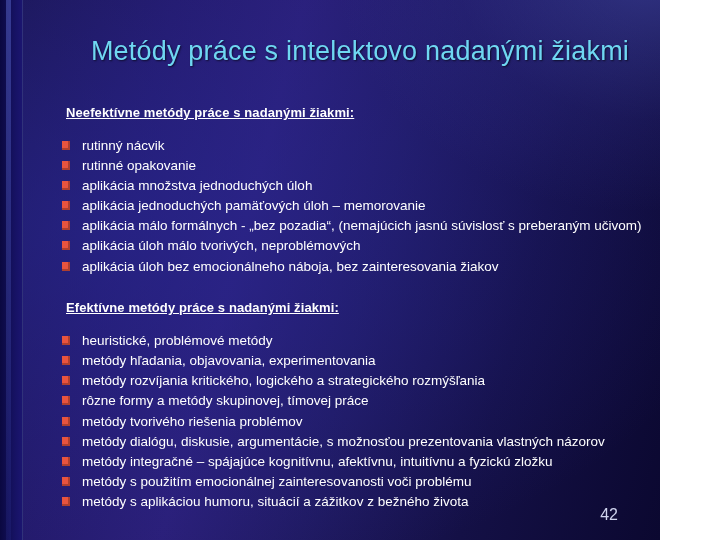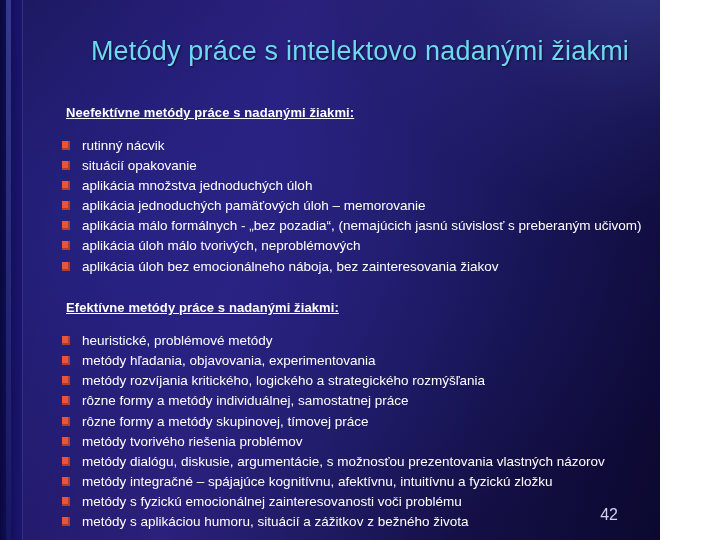--- a/index.html
+++ b/index.html
@@ -131,39 +131,38 @@
     <div class="left-bar-inner"></div>
   </div>
 
   <div class="title">Metódy práce s intelektovo nadanými žiakmi</div>
 
   <div class="content">
 
     <div class="section-head">Neefektívne metódy práce s nadanými žiakmi:</div>
     <ul>
       <li><span class="bullet"></span><span>rutinný nácvik</span></li>
-      <li><span class="bullet"></span><span>situácií opakovanie</span></li>
+      <li><span class="bullet"></span><span>rutinné opakovanie</span></li>
       <li><span class="bullet"></span><span>aplikácia množstva jednoduchých úloh</span></li>
       <li><span class="bullet"></span><span>aplikácia jednoduchých pamäťových úloh – memorovanie</span></li>
       <li><span class="bullet"></span><span>aplikácia málo formálnych - „bez pozadia“, (nemajúcich jasnú súvislosť s preberaným učivom)</span></li>
       <li><span class="bullet"></span><span>aplikácia úloh málo tvorivých, neproblémových</span></li>
       <li><span class="bullet"></span><span>aplikácia úloh bez emocionálneho náboja, bez zainteresovania žiakov</span></li>
     </ul>
 
     <div class="section-head second">Efektívne metódy práce s nadanými žiakmi:</div>
     <ul>
       <li><span class="bullet"></span><span>heuristické, problémové metódy</span></li>
       <li><span class="bullet"></span><span>metódy hľadania, objavovania, experimentovania</span></li>
       <li><span class="bullet"></span><span>metódy rozvíjania kritického, logického a strategického rozmýšľania</span></li>
-      <li><span class="bullet"></span><span>rôzne formy a metódy individuálnej, samostatnej práce</span></li>
       <li><span class="bullet"></span><span>rôzne formy a metódy skupinovej, tímovej práce</span></li>
       <li><span class="bullet"></span><span>metódy tvorivého riešenia problémov</span></li>
       <li><span class="bullet"></span><span>metódy dialógu, diskusie, argumentácie, s možnosťou prezentovania vlastných názorov</span></li>
       <li><span class="bullet"></span><span>metódy integračné – spájajúce kognitívnu, afektívnu, intuitívnu a fyzickú zložku</span></li>
-      <li><span class="bullet"></span><span>metódy s fyzickú emocionálnej zainteresovanosti voči problému</span></li>
+      <li><span class="bullet"></span><span>metódy s použitím emocionálnej zainteresovanosti voči problému</span></li>
       <li><span class="bullet"></span><span>metódy s aplikáciou humoru, situácií a zážitkov z bežného života</span></li>
     </ul>
 
   </div>
 
   <div class="page-number">42</div>
 
 </div>
 
 </body></html>

